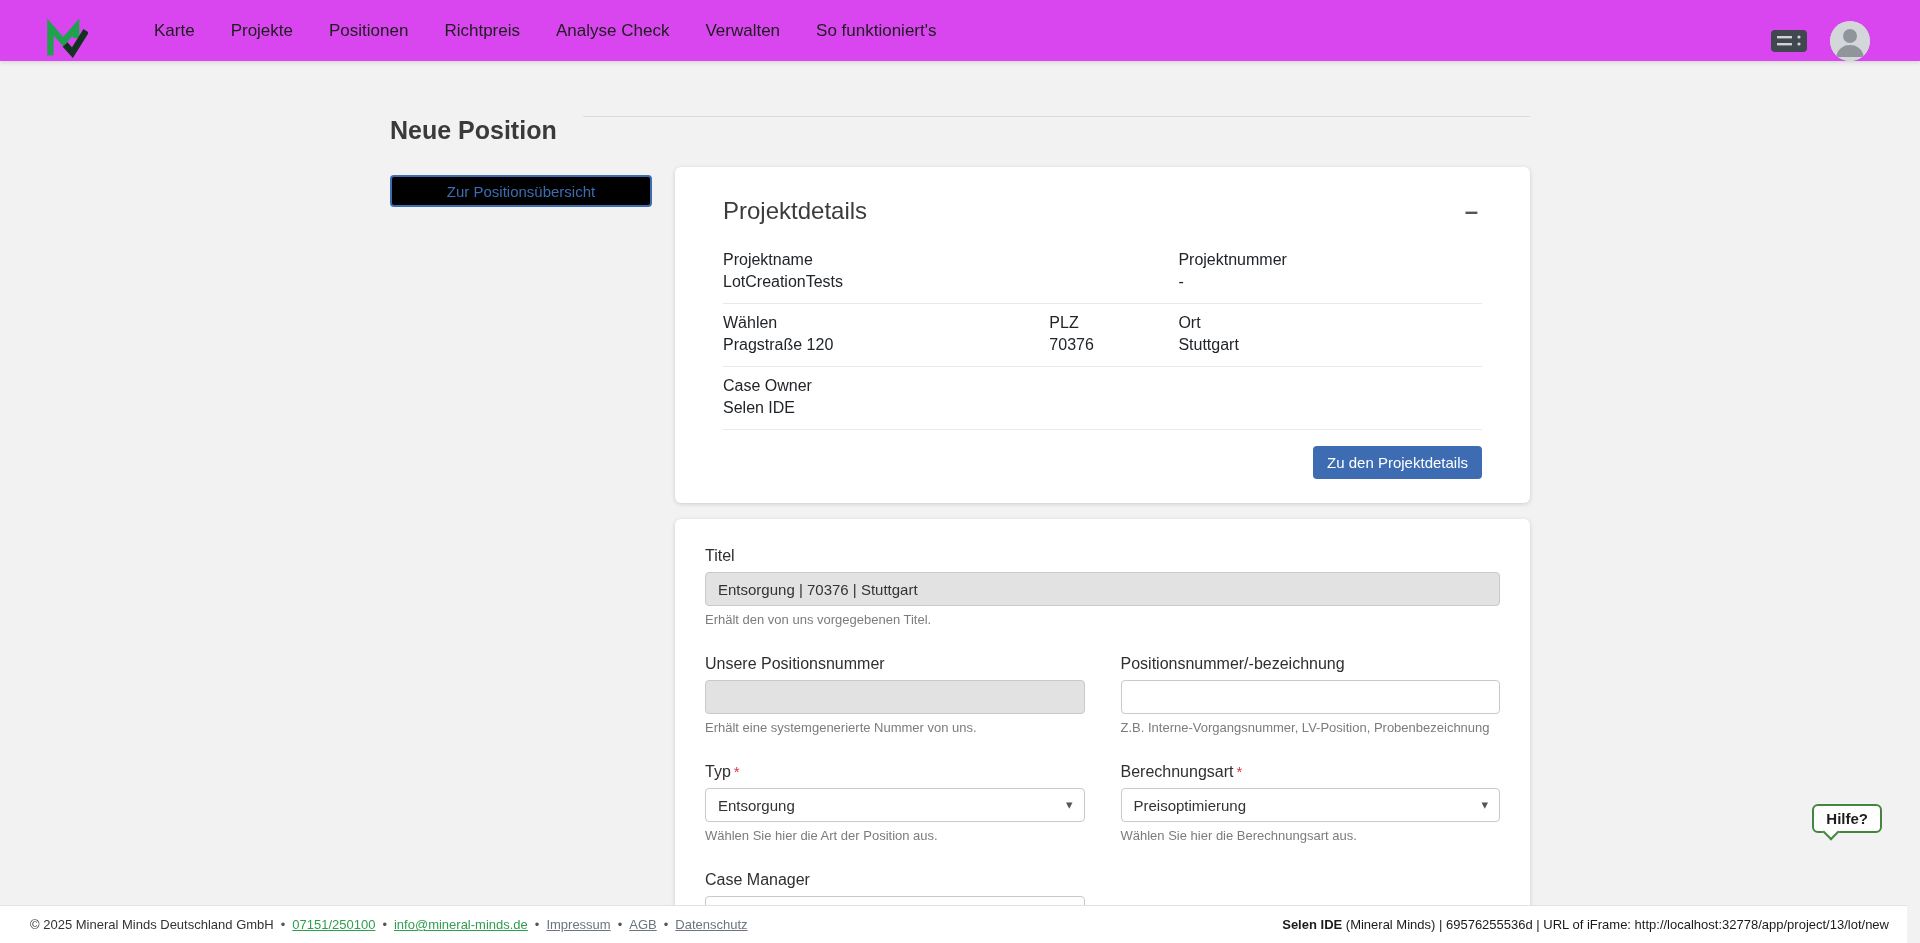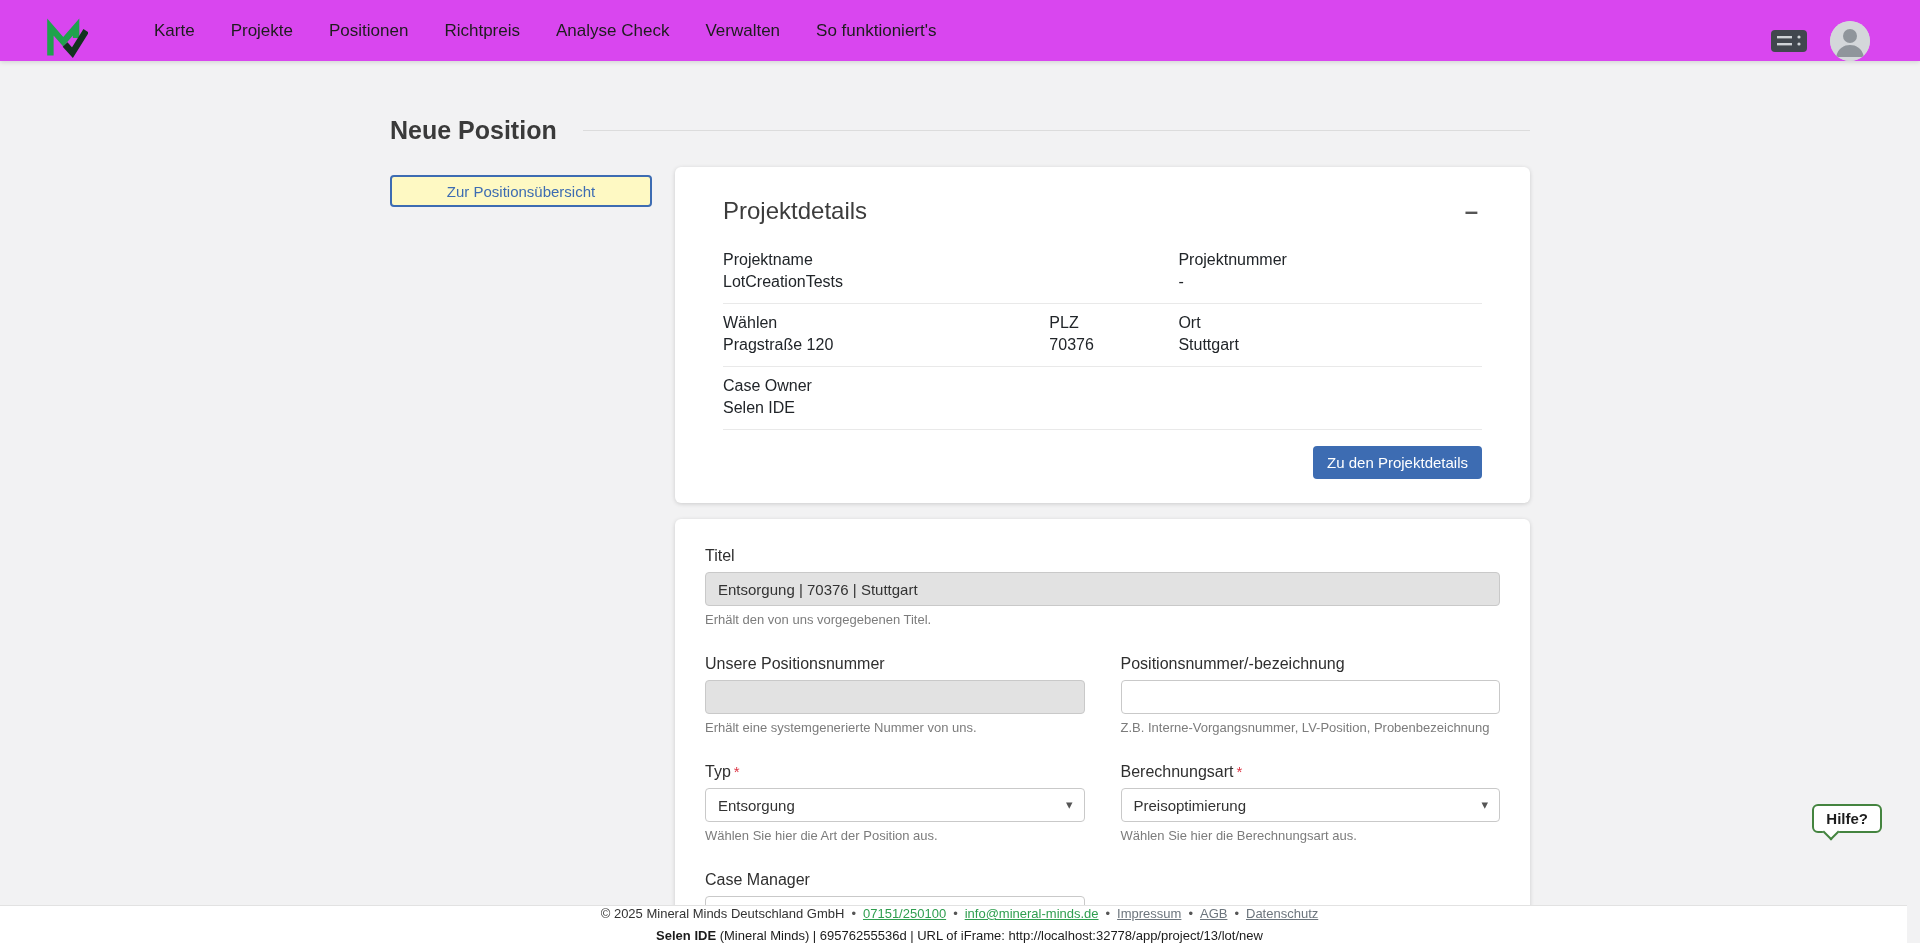--- a/index.html
+++ b/index.html
@@ -24,30 +24,30 @@
   }
   .nav-right { margin-left: auto; display: flex; align-items: center; gap: 22px; }
   .icon-btn { cursor: pointer; display: flex; align-items: center; }
   .avatar {
     width: 40px; height: 40px; border-radius: 50%; background: #d4d7da;
     display: flex; align-items: center; justify-content: center; overflow: hidden; cursor: pointer;
   }
 
   
   .container { width: 1140px; margin: 0 auto; }
-  .title-row { display: flex; align-items: center; margin-top: 55px; }
+  .title-row { display: flex; margin-top: 55px; }
   .page-title { font-size: 25px; font-weight: bold; color: #3a3a3a; margin: 0; }
   .title-rule { flex: 1; height: 1px; background: #dcdcdc; margin-left: 26px; }
 
   .content-row { display: flex; align-items: flex-start; margin-top: 22px; }
   .left-col { width: 285px; flex: none; }
   .right-col { flex: 1; }
 
   .btn-outline {
-    margin-top: 8px; width: 262px; height: 32px; background: #fef9c3;
+    margin-top: 8px; width: 262px; height: 32px; background: #000000;
     border: 2px solid #3d6cb2; color: #3d6cb2; border-radius: 4px;
     font-size: 15px; cursor: pointer; font-family: inherit;
   }
 
   .card {
     background: #ffffff; border-radius: 6px;
     box-shadow: 0 1px 4px rgba(0,0,0,.16);
   }
   .card-project { padding: 30px 48px 16px; }
   .card-head { display: flex; justify-content: space-between; align-items: center; }
@@ -107,21 +107,21 @@
     width: 10px; height: 10px; background: #fff;
     border-left: 2px solid #44843f; border-bottom: 2px solid #44843f;
     transform: rotate(-45deg);
   }
 
   
   footer {
     position: absolute; bottom: 0; left: 0; right: 13px; height: 38px;
     background: #fff; border-top: 1px solid #e2e2e2; z-index: 35;
     display: flex; align-items: center; justify-content: space-between;
-    padding: 0 18px 0 30px; font-size: 13px; flex-direction: column;
+    padding: 0 18px 0 30px; font-size: 13px;
   }
   .footer-left { display: flex; align-items: center; gap: 7px; color: #333; white-space: nowrap; }
   .sep { color: #555; }
   .link-green { color: #2f9e4f; text-decoration: underline; cursor: pointer; }
   .link-gray { color: #6c757d; text-decoration: underline; cursor: pointer; }
   .footer-right { color: #1b1b1b; white-space: nowrap; }
   .footer-right .bold { font-weight: bold; }
 </style>
 </head>
 <body>

